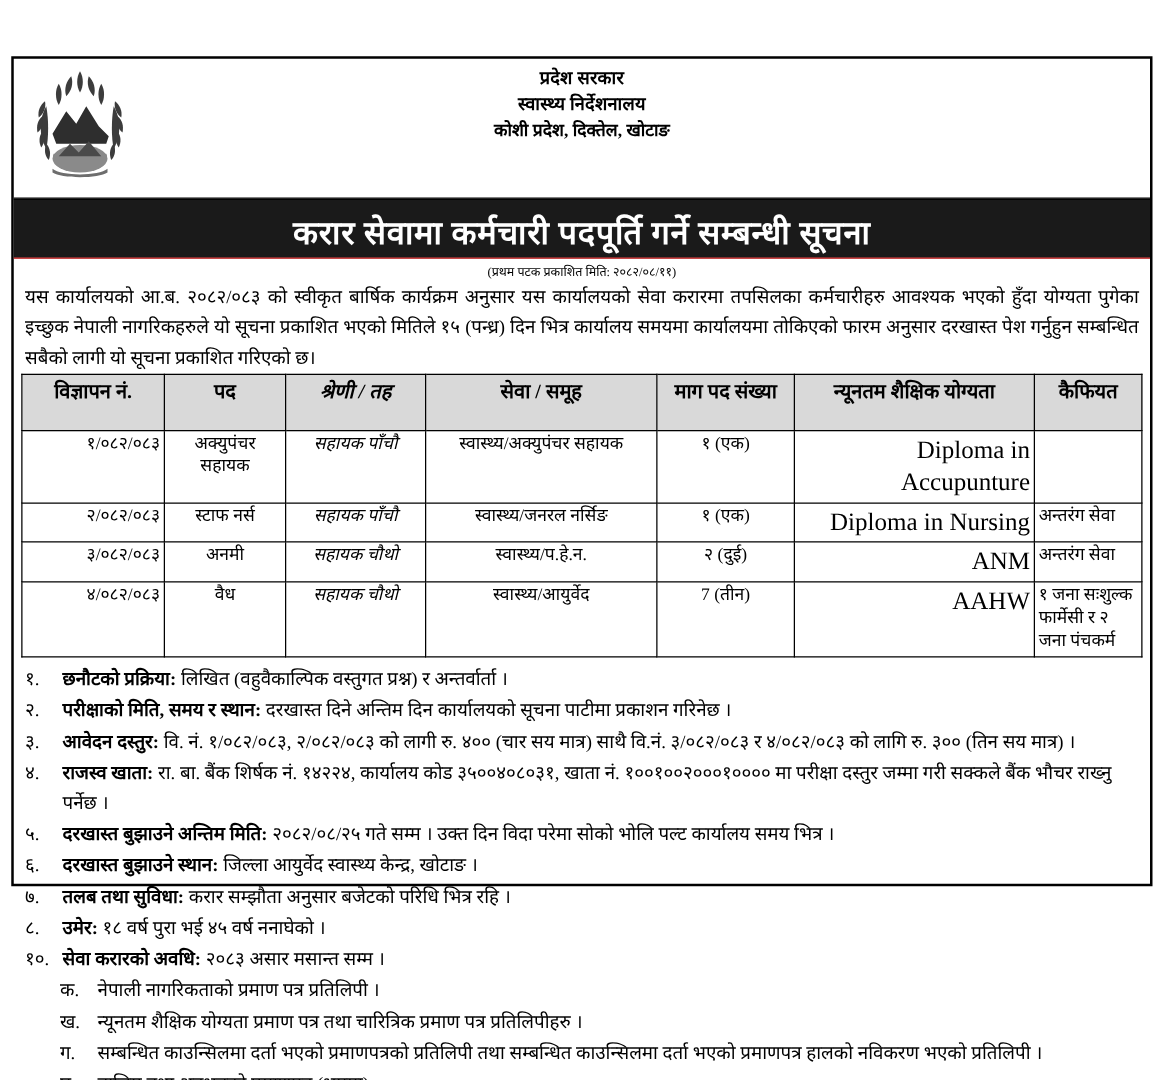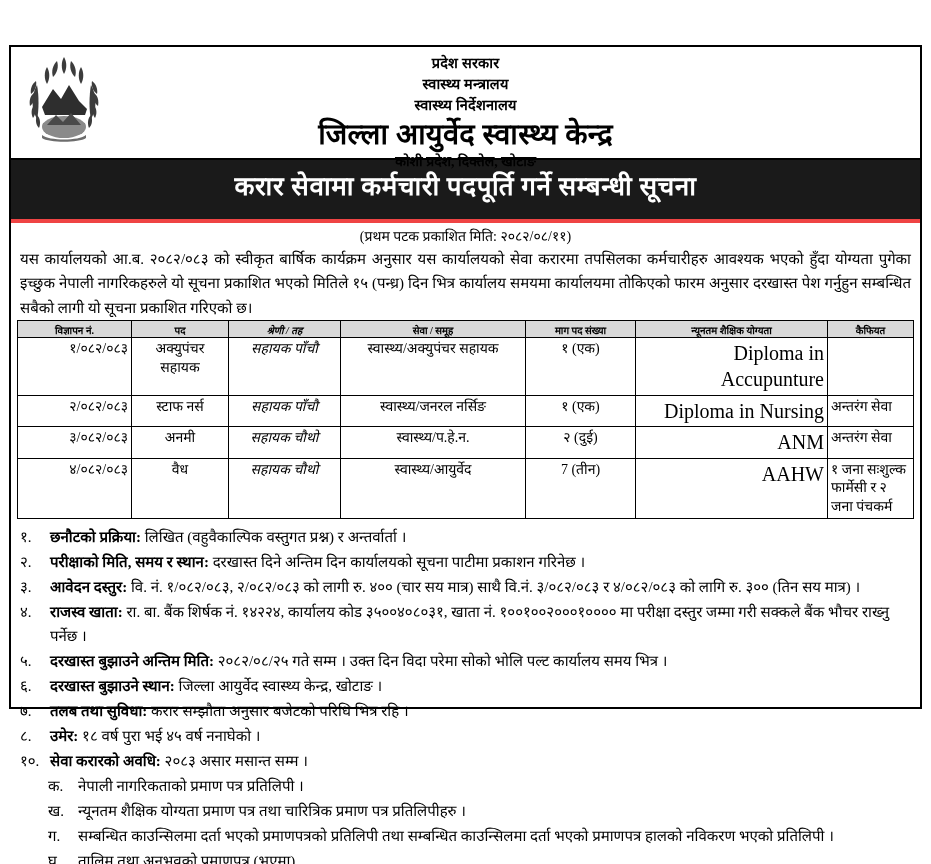--- a/index.html
+++ b/index.html
@@ -70,28 +70,28 @@
   }
 
   
   .banner {
     background: #1a1a1a;
     color: #ffffff;
     text-align: center;
     font-size: 26px;
     font-weight: 700;
     letter-spacing: .6px;
-    padding: 7px 0 16px;
+    padding: 7px 0 3px;
     border-top: 1px solid #000;
-    border-bottom: 4px solid #ef4444;
+    border-bottom: 1px solid #ef4444;
   }
 
   .pubdate {
     text-align: center;
-    font-size: 14px;
+    font-size: 10px;
     padding: 3px 0 2px;
     font-weight: 500;
   }
 
   
   .intro {
     font-size: 15px;
     line-height: 1.62;
     text-align: justify;
     text-justify: inter-word;
@@ -116,23 +116,23 @@
   table.vac th, table.vac td {
     border: 1px solid #000;
     padding: 2px 3px;
     vertical-align: top;
     line-height: 1.32;
   }
   table.vac th {
     background: #d9d9d9;
     font-weight: 700;
     text-align: center;
-    font-size: 10px;
+    font-size: 16px;
     vertical-align: middle;
-    padding: 3px 3px 0;
+    padding: 3px 3px 20px;
   }
   .c-adno  { width: 107px; text-align: right;   padding-left: 4px; }
   .c-post  { width: 90px;  text-align: center; }
   .c-level { width: 105px; text-align: center; font-style: italic; }
   .c-serv  { width: 178px; text-align: center; }
   .c-num   { width: 103px; text-align: center; }
   .c-qual  { width: 185px; text-align: right; font-family: "Liberation Serif", serif; font-size: 20px; }
   .c-rem   { width: auto;  text-align: left; padding-left: 4px; }
   tr.r1 td { height: 46px; }
   tr.r4 td { height: 38px; }
@@ -210,23 +210,21 @@
             <path d="M24 74 L33 64 L40 71 L48 62 L58 74 Z"></path>
           </g>
           <g fill="#6d6d6d">
             <path d="M19 84 C26 90 56 90 63 84 L63 87 C56 92 26 92 19 87 Z"></path>
           </g>
         </svg>
       </div>
 
       <div class="lh-lines">
         <div class="lh-1">प्रदेश सरकार</div>
-        <div class="lh-2">स्वास्थ्य मन्त्रालय</div>
         <div class="lh-3">स्वास्थ्य निर्देशनालय</div>
-        <div class="lh-main">जिल्ला आयुर्वेद स्वास्थ्य केन्द्र</div>
         <div class="lh-sub">कोशी प्रदेश, दिक्तेल, खोटाङ</div>
       </div>
     </div>
 
     <div class="banner">करार सेवामा कर्मचारी पदपूर्ति गर्ने सम्बन्धी सूचना</div>
 
     <div class="pubdate">(प्रथम पटक प्रकाशित मिति: २०८२/०८/११)</div>
 
     <div class="intro">यस कार्यालयको आ.ब. २०८२/०८३ को स्वीकृत बार्षिक कार्यक्रम अनुसार यस कार्यालयको सेवा करारमा तपसिलका कर्मचारीहरु आवश्यक भएको हुँदा योग्यता पुगेका इच्छुक नेपाली नागरिकहरुले यो सूचना प्रकाशित भएको मितिले १५ (पन्ध्र) दिन भित्र कार्यालय समयमा कार्यालयमा तोकिएको फारम अनुसार दरखास्त पेश गर्नुहुन सम्बन्धित सबैको लागी यो सूचना प्रकाशित गरिएको छ।</div>
 

